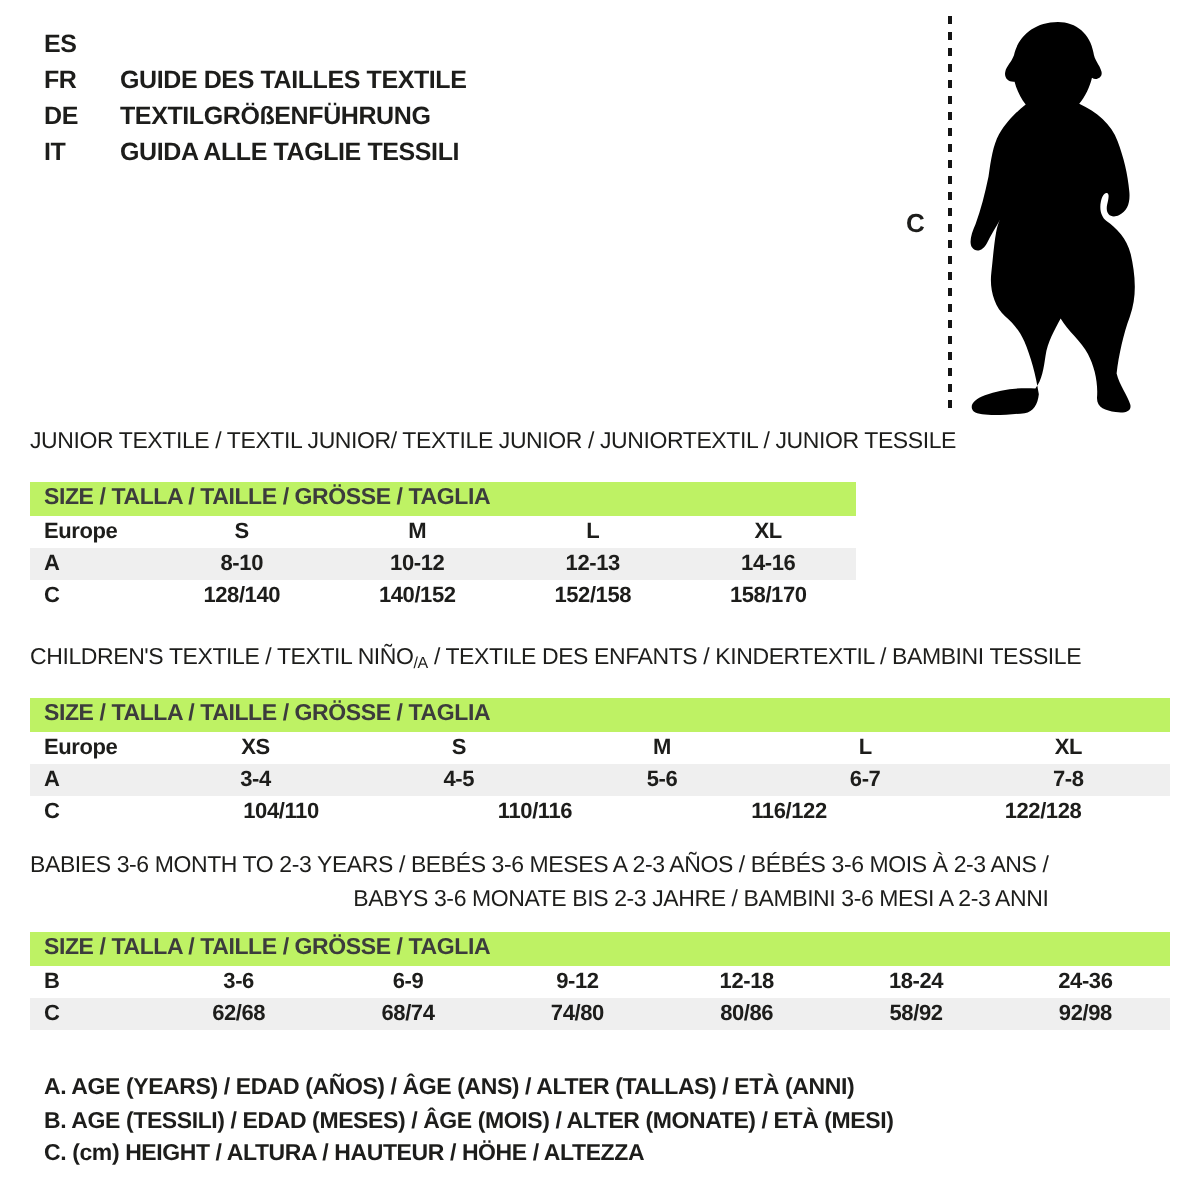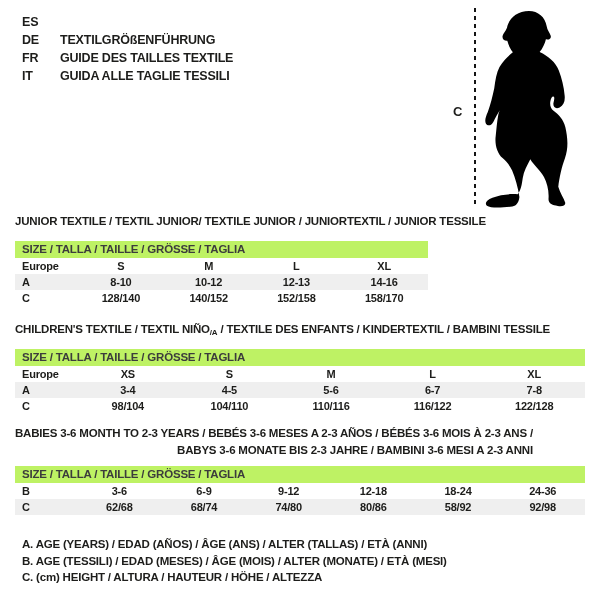--- a/index.html
+++ b/index.html
@@ -24,21 +24,21 @@
   }
   .measure-label {
     position:absolute; left:453px; top:104px;
     font-size:13px; font-weight:700;
   }
   .baby-svg { position:absolute; left:482px; top:9px; width:92px; height:200px; }
 
   
   .sec-title {
     position:absolute; left:15px;
-    font-size:11.5px; font-weight:700; letter-spacing:-0.2px;
+    font-size:11.5px; font-weight:400; letter-spacing:-0.2px;
     white-space:nowrap;
   }
   .sec-title .subscript { font-size:8px; vertical-align:-2px; }
   .sec1 { top:215px; }
   .sec2 { top:323px; }
   .sec3 { top:425px; line-height:17px;text-align:right; }
 
   
   .size-table { position:absolute; left:15px; }
   .t1 { top:241px; width:413px; }
@@ -60,26 +60,26 @@
   .legend-line { font-size:11.5px; font-weight:700; letter-spacing:-0.2px; line-height:16.5px; white-space:nowrap; }
 </style>
 </head>
 <body>
 
 <div class="langs">
   <div class="lang-row">
     <span class="lang-code">ES</span>
   </div>
   <div class="lang-row">
+    <span class="lang-code">FR</span>
+    <span class="lang-title">GUIDE DES TAILLES TEXTILE</span>
+  </div>
+  <div class="lang-row">
     <span class="lang-code">DE</span>
     <span class="lang-title">TEXTILGRÖßENFÜHRUNG</span>
-  </div>
-  <div class="lang-row">
-    <span class="lang-code">FR</span>
-    <span class="lang-title">GUIDE DES TAILLES TEXTILE</span>
   </div>
   <div class="lang-row">
     <span class="lang-code">IT</span>
     <span class="lang-title">GUIDA ALLE TAGLIE TESSILI</span>
   </div>
 </div>
 
 <span class="measure-label">C</span>
 <div class="measure-line"></div>
 <svg class="baby-svg" viewBox="0 0 90 198" xmlns="http://www.w3.org/2000/svg" aria-hidden="true">
@@ -171,21 +171,20 @@
     <div class="trow">
       <span class="tlabel">A</span>
       <span class="tcell">3-4</span>
       <span class="tcell">4-5</span>
       <span class="tcell">5-6</span>
       <span class="tcell">6-7</span>
       <span class="tcell">7-8</span>
     </div>
     <div class="trow">
       <span class="tlabel">C</span>
-      <span class="tcell">98/104</span>
       <span class="tcell">104/110</span>
       <span class="tcell">110/116</span>
       <span class="tcell">116/122</span>
       <span class="tcell">122/128</span>
     </div>
   </div>
 </div>
 
 <div class="sec-title sec3">
   <div>BABIES 3-6 MONTH TO 2-3 YEARS / BEBÉS 3-6 MESES A 2-3 AÑOS / BÉBÉS 3-6 MOIS À 2-3 ANS /</div>

